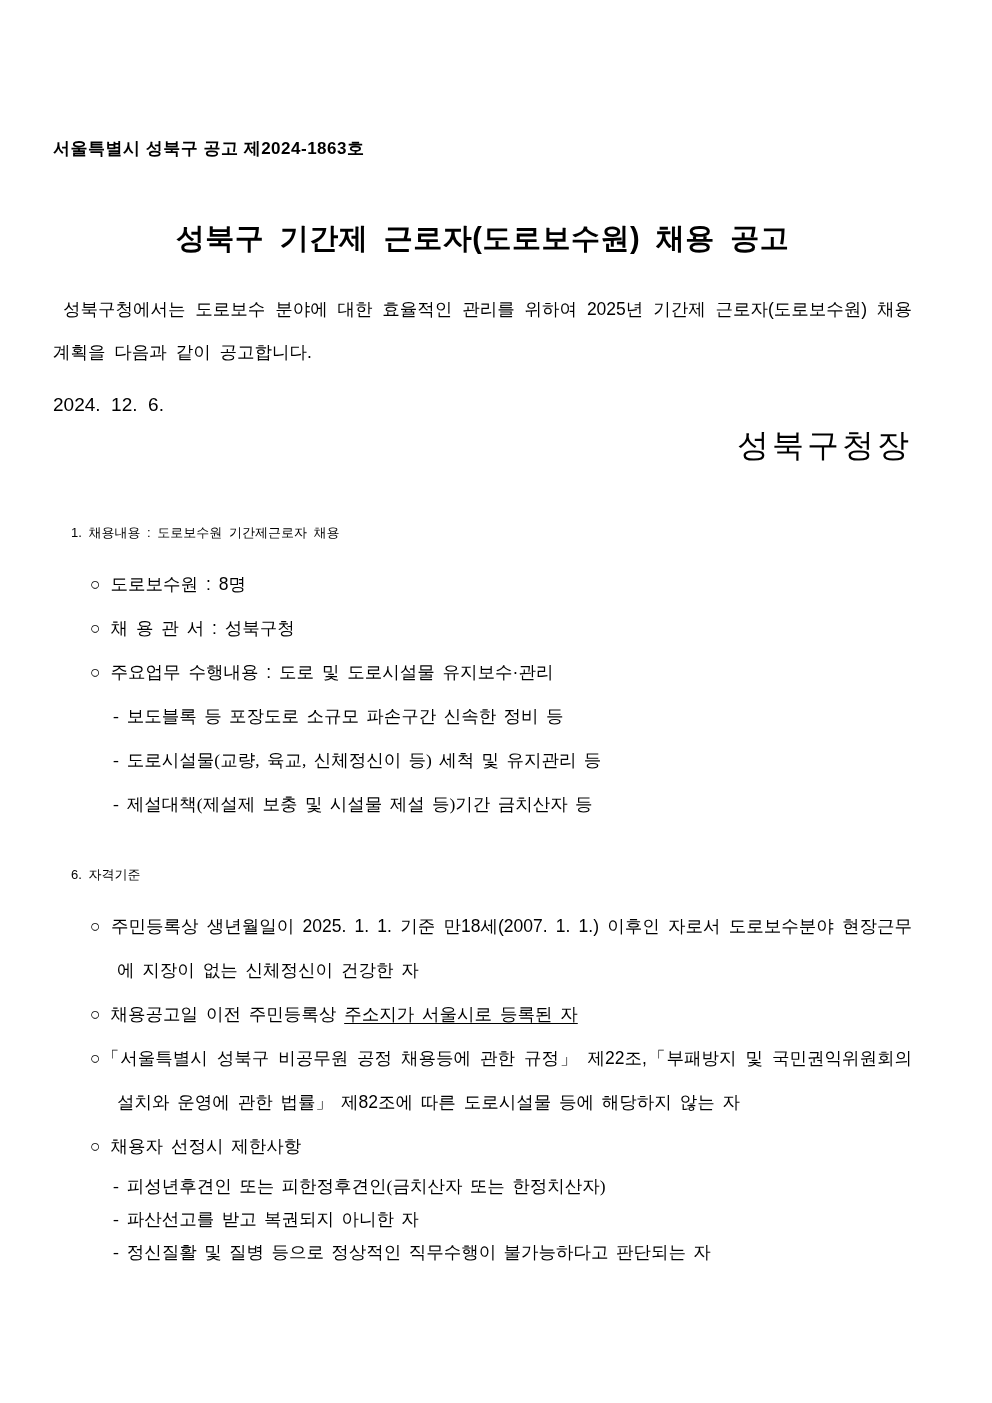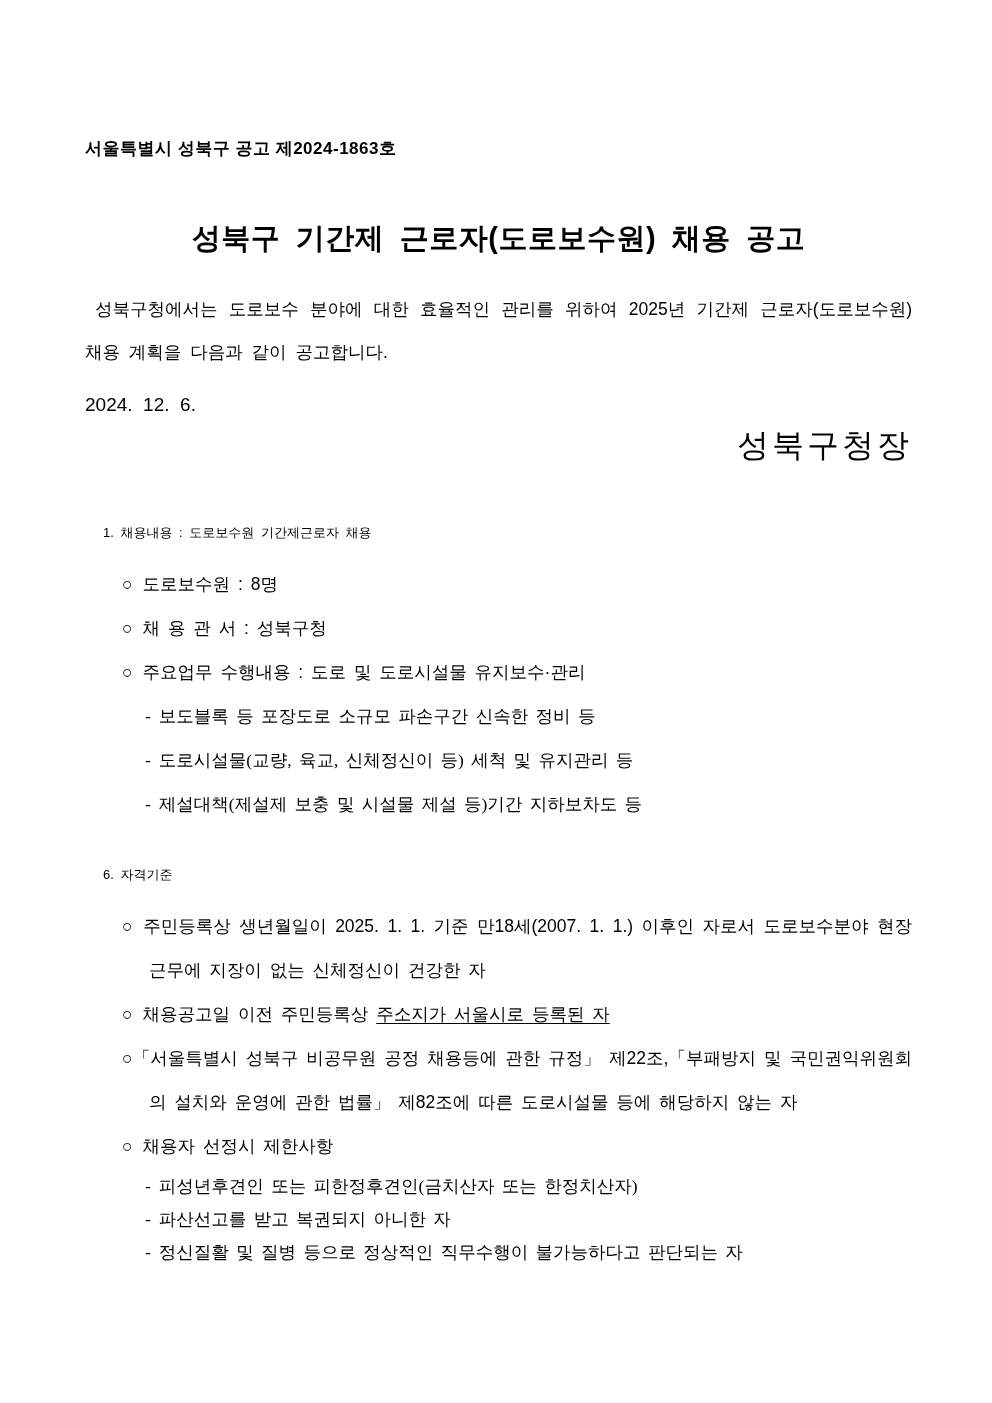--- a/index.html
+++ b/index.html
@@ -1,21 +1,21 @@
 <!DOCTYPE html>
 <html><head>
 <meta charset="utf-8">
 <style>
   html, body { margin: 0; padding: 0; background: #ffffff; }
   .page {
     position: relative;
     width: 992px;
     height: 1403px;
     box-sizing: border-box;
-    padding: 138px 80px 0 85px;
+    padding: 138px 80px 0 53px;
     background: #ffffff;
     color: #000000;
     font-family: "Liberation Sans", "DejaVu Sans", sans-serif;
     overflow: hidden;
   }
   .notice-number {
     font-size: 17px;
     font-weight: 700;
     line-height: 22px;
     letter-spacing: 0.5px;
@@ -115,21 +115,21 @@
     </div>
 
     <div>
       <div class="d-item">
         <span class="marker">-</span><span>보도블록 등 포장도로 소규모 파손구간 신속한 정비 등</span>
       </div>
       <div class="d-item">
         <span class="marker">-</span><span>도로시설물(교량, 육교, 신체정신이 등) 세척 및 유지관리 등</span>
       </div>
       <div class="d-item">
-        <span class="marker">-</span><span>제설대책(제설제 보충 및 시설물 제설 등)기간 지하보차도 등</span>
+        <span class="marker">-</span><span>제설대책(제설제 보충 및 시설물 제설 등)기간 금치산자 등</span>
       </div>
     </div>
   </section>
 
   <section class="section-2">
     <div class="section-heading">6. 자격기준</div>
 
     <div class="o-item">
       <span class="marker">○</span><span>주민등록상 생년월일이 2025. 1. 1. 기준 만18세(2007. 1. 1.) 이후인 자로서 도로보수분야 현장근무에 지장이 없는 신체정신이 건강한 자</span>
     </div>

